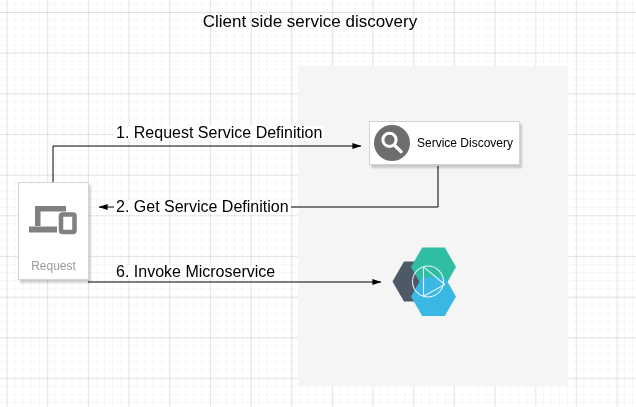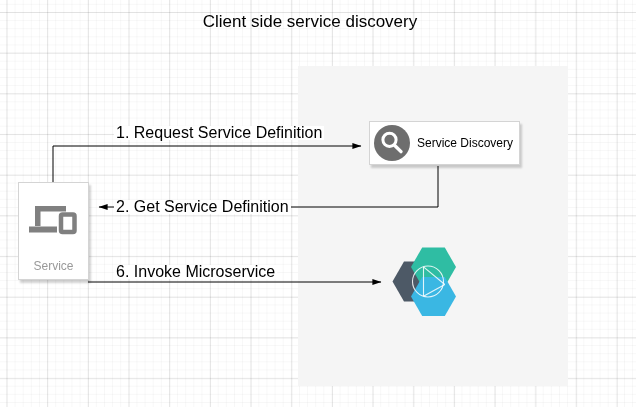--- a/index.html
+++ b/index.html
@@ -80,21 +80,21 @@
 
   <div class="node client-node">
     <svg class="dev-icon" width="50" height="30" viewBox="0 0 50 30" xmlns="http://www.w3.org/2000/svg">
       <g fill="#808080">
         <rect x="6" y="1" width="31" height="5.5"></rect>
         <rect x="6" y="1" width="5.5" height="20"></rect>
         <rect x="0" y="21.5" width="28" height="6"></rect>
       </g>
       <rect x="32" y="9.5" width="13.5" height="17.5" rx="1.5" fill="#ffffff" stroke="#808080" stroke-width="4.5"></rect>
     </svg>
-    <div class="node-label">Service</div>
+    <div class="node-label">Request</div>
   </div>
 
   <div class="node sd-node">
     <svg class="sd-circle" viewBox="0 0 36 36" xmlns="http://www.w3.org/2000/svg">
       <circle cx="18" cy="18" r="18" fill="#6e6e6e"></circle>
       <circle cx="15.5" cy="14.8" r="6.6" fill="none" stroke="#ffffff" stroke-width="3"></circle>
       <line x1="20.5" y1="20.2" x2="27" y2="26.6" stroke="#ffffff" stroke-width="3.4" stroke-linecap="round"></line>
     </svg>
     <div class="sd-label">Service Discovery</div>
   </div>

